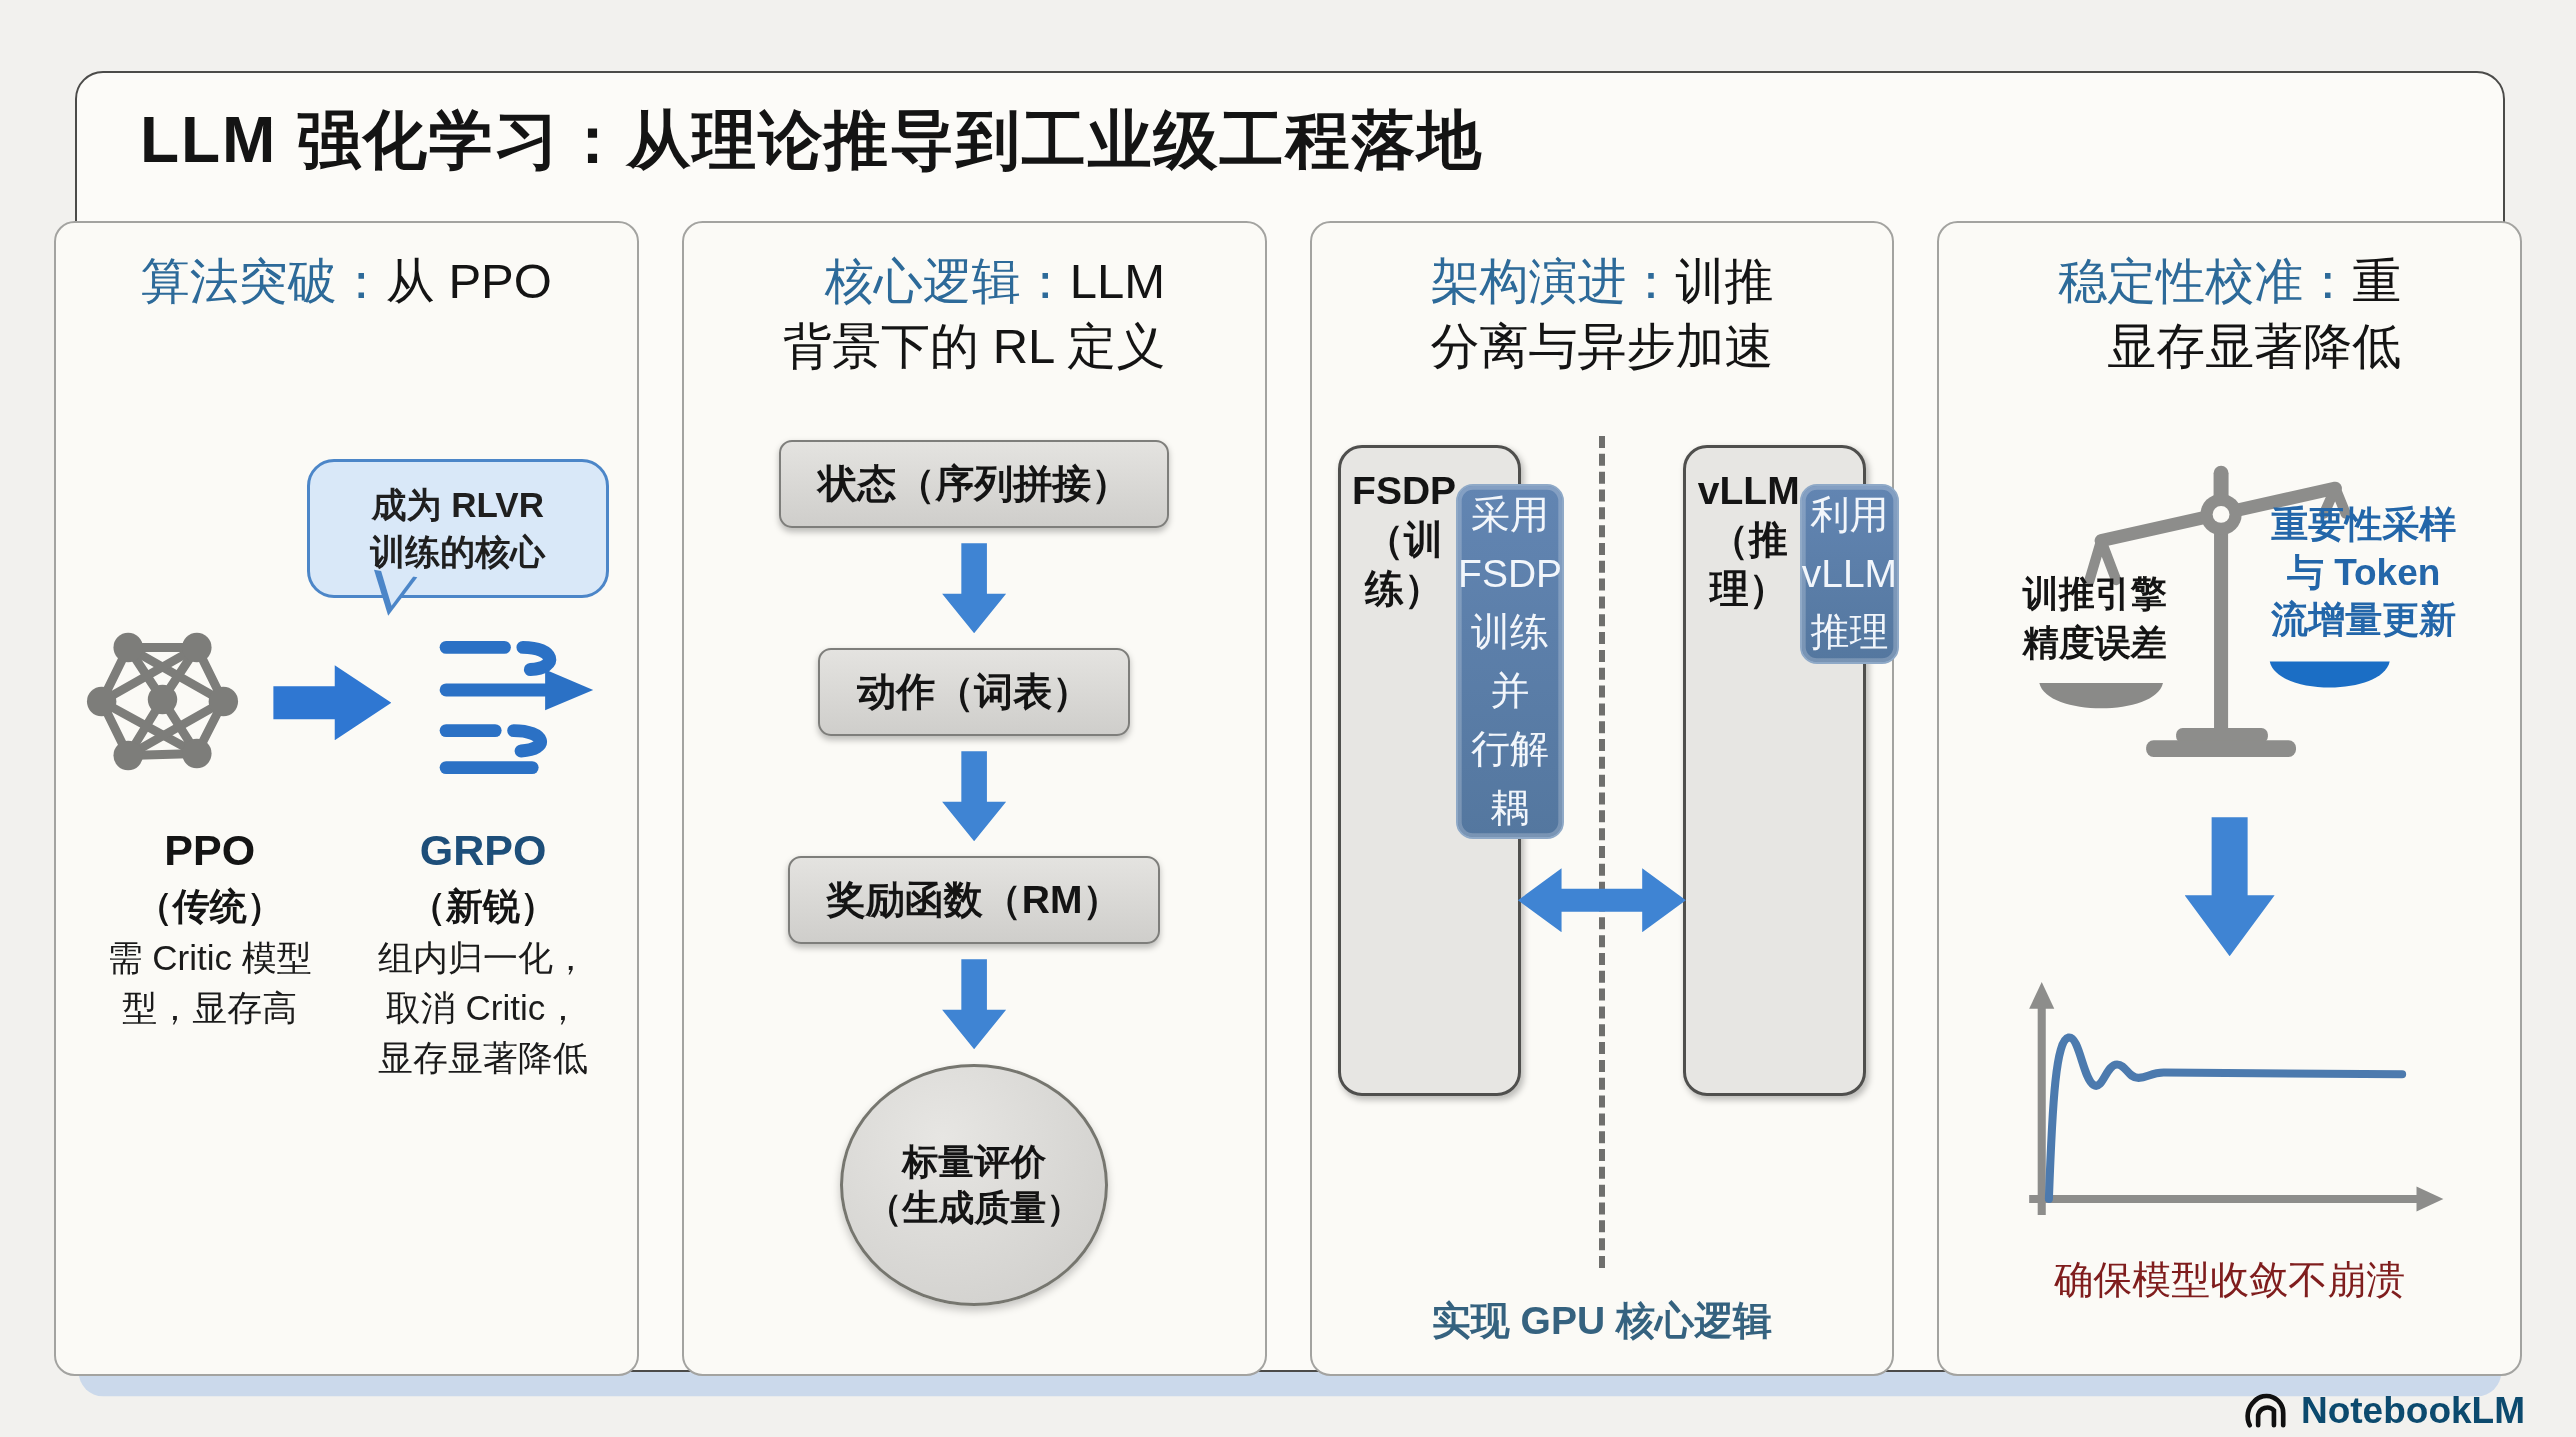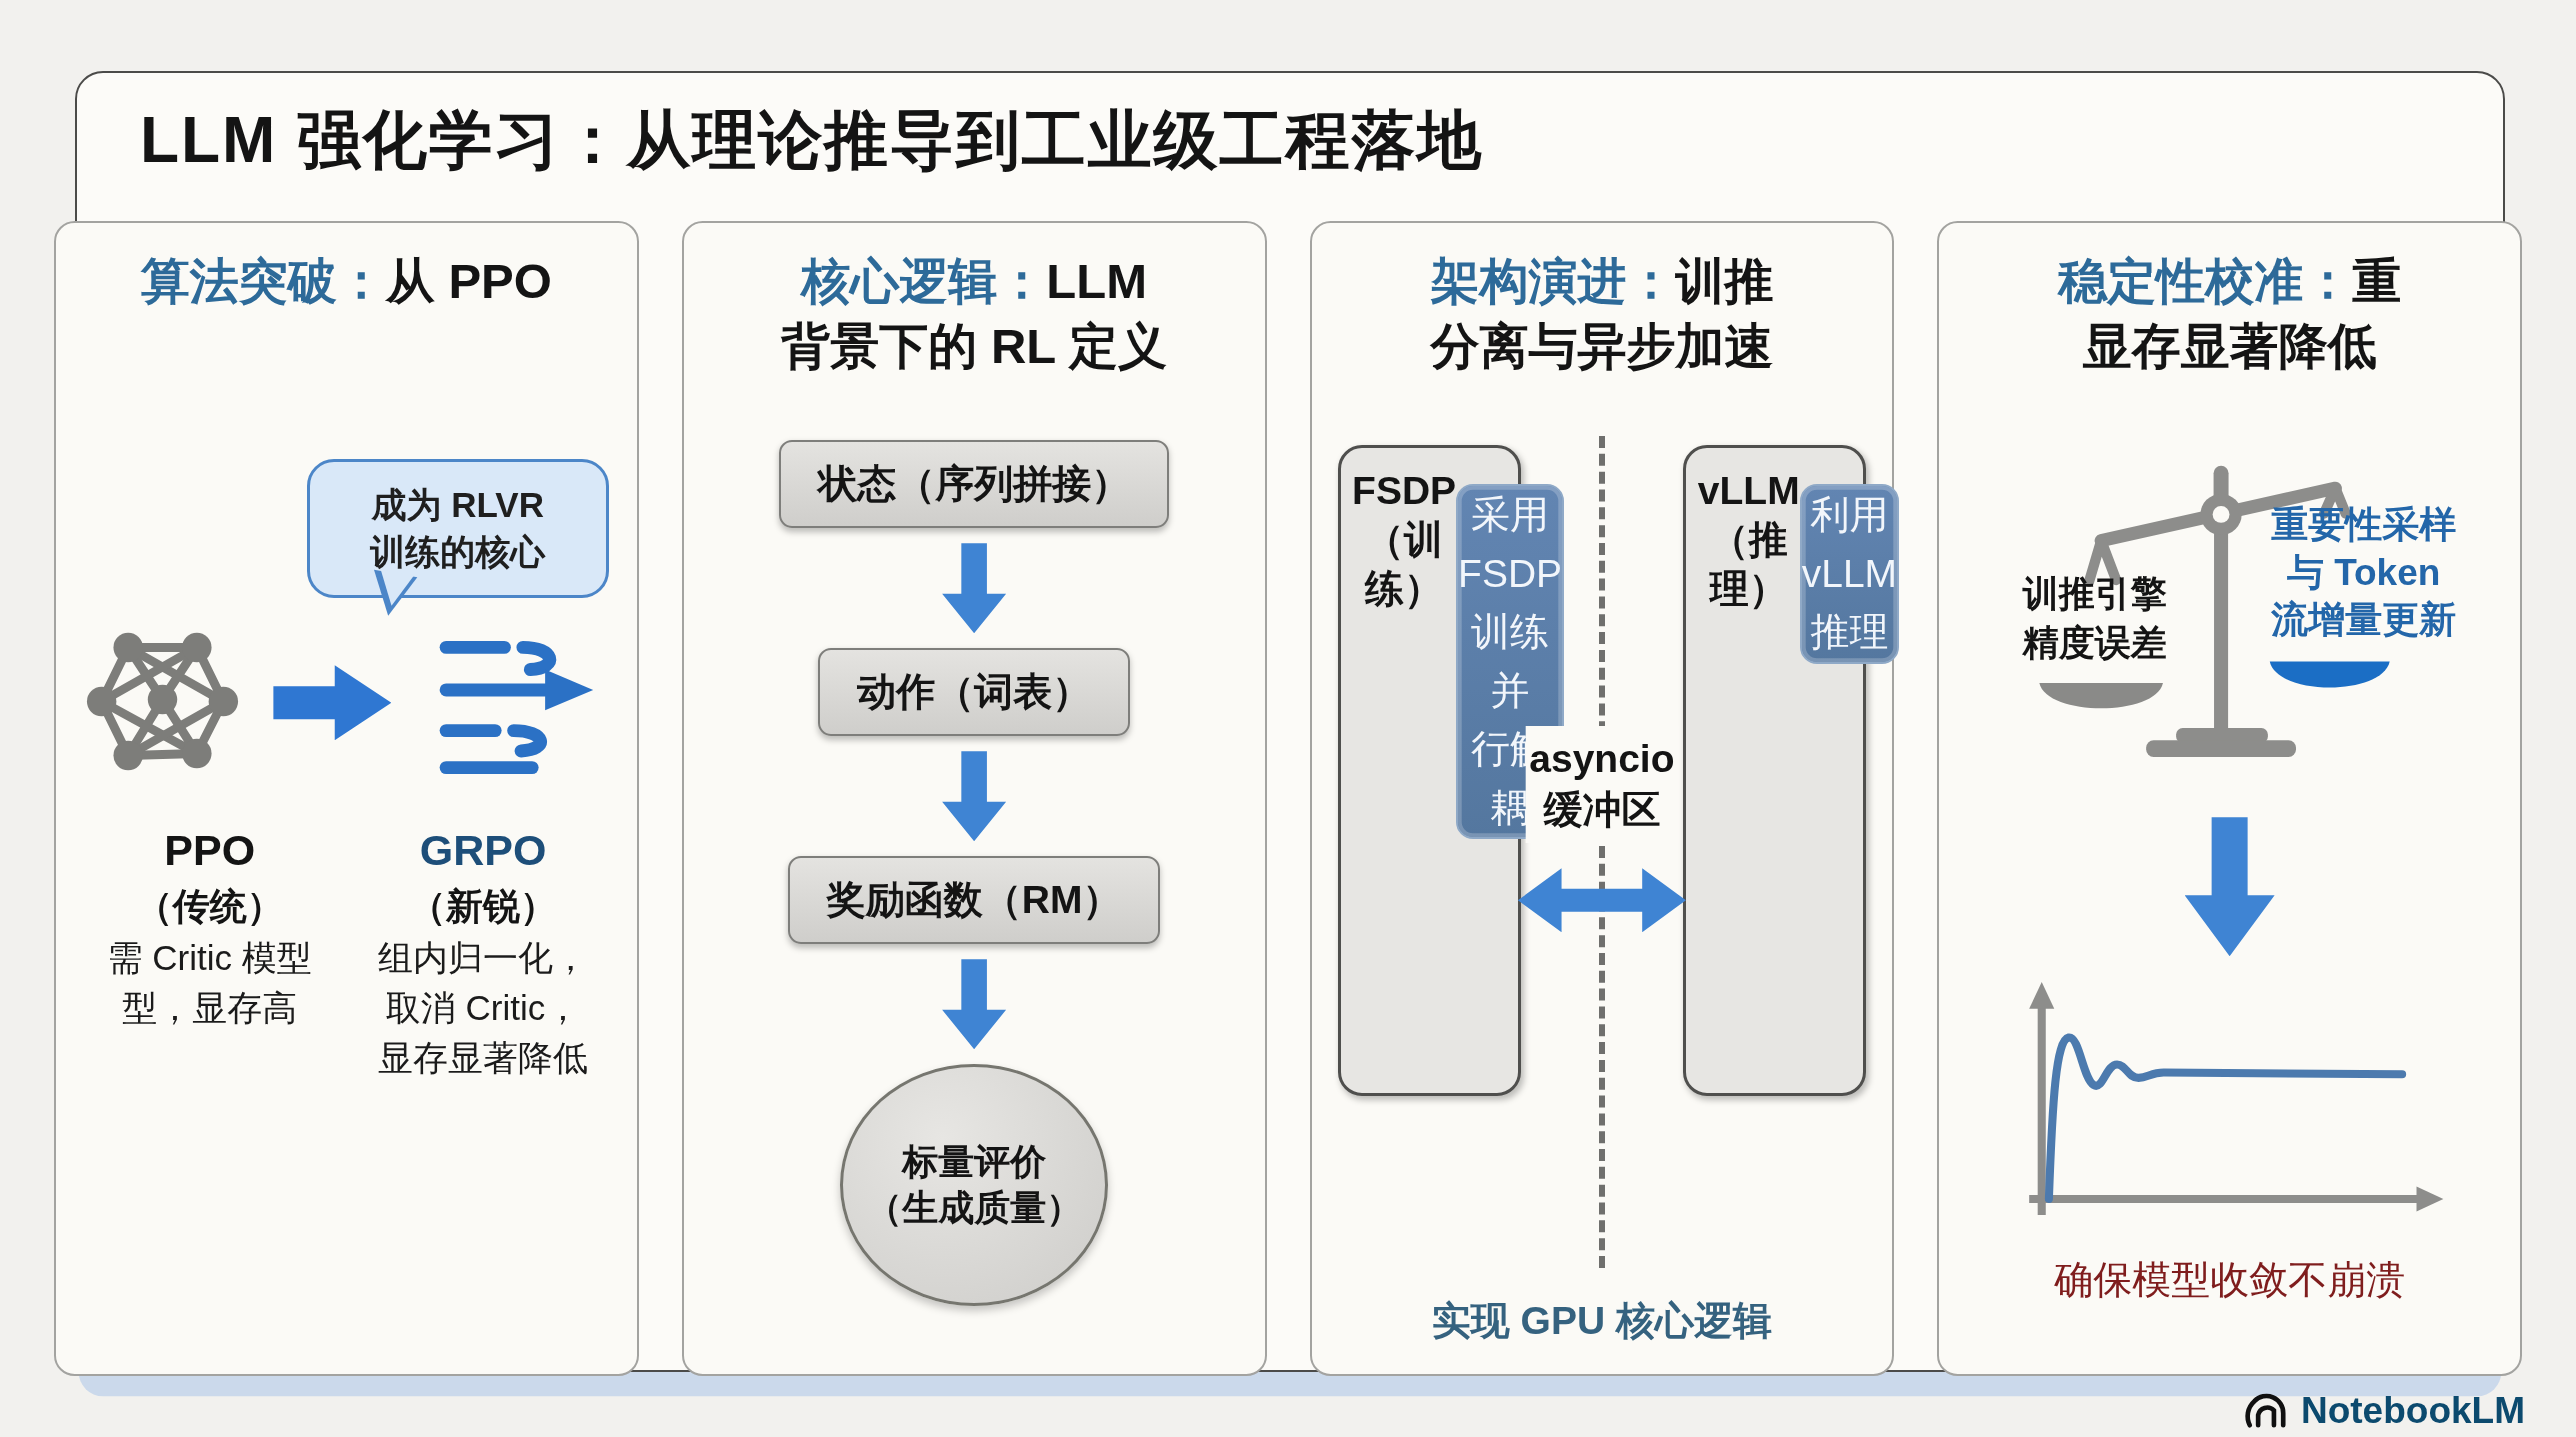--- a/index.html
+++ b/index.html
@@ -21,21 +21,21 @@
   }
   .panels{
     position:absolute;left:54px;right:54px;top:221px;bottom:62px;
     display:flex;gap:43px;
   }
   .panel{
     flex:1;background:#fbfaf6;border:2.8px solid #a3a3a0;border-radius:20.6px;
     padding:26px 17px;display:flex;flex-direction:column;align-items:center;
     position:relative;min-width:0;
   }
-  .panel-h{font-size:49px;font-weight:700;line-height:1.32;text-align:center;color:#141414;}
+  .panel-h{font-size:49px;font-weight:400;line-height:1.32;text-align:right;color:#141414;}
   .accent{color:#2d6a99;}
   
   .callout{
     position:absolute;right:28px;top:236px;width:281px;
     background:#d9e8f8;border:3.7px solid #4c86c8;border-radius:27px;
     padding:19px 7.5px;text-align:center;font-size:35px;font-weight:600;
     line-height:1.35;color:#1f1f1f;z-index:2;
   }
   .callout::after{
     content:"";position:absolute;left:58px;bottom:-43px;width:0;height:0;
@@ -270,24 +270,20 @@
         </div>
         <div class="arch-inner">
           <div>
             <div>利用</div>
             <div>vLLM</div>
             <div>推理</div>
           </div>
         </div>
       </div>
 
-      <div class="async-label">
-        <div>asyncio</div>
-        <div>缓冲区</div>
-      </div>
       <div class="dbl-arrow"></div>
 
       <div class="p3-caption">实现 GPU 核心逻辑</div>
     </div>
   </div>
 
   <div class="panel">
     <div class="panel-h">
       <div><span class="accent">稳定性校准：</span><span>重</span></div>
       <div>显存显著降低</div>

